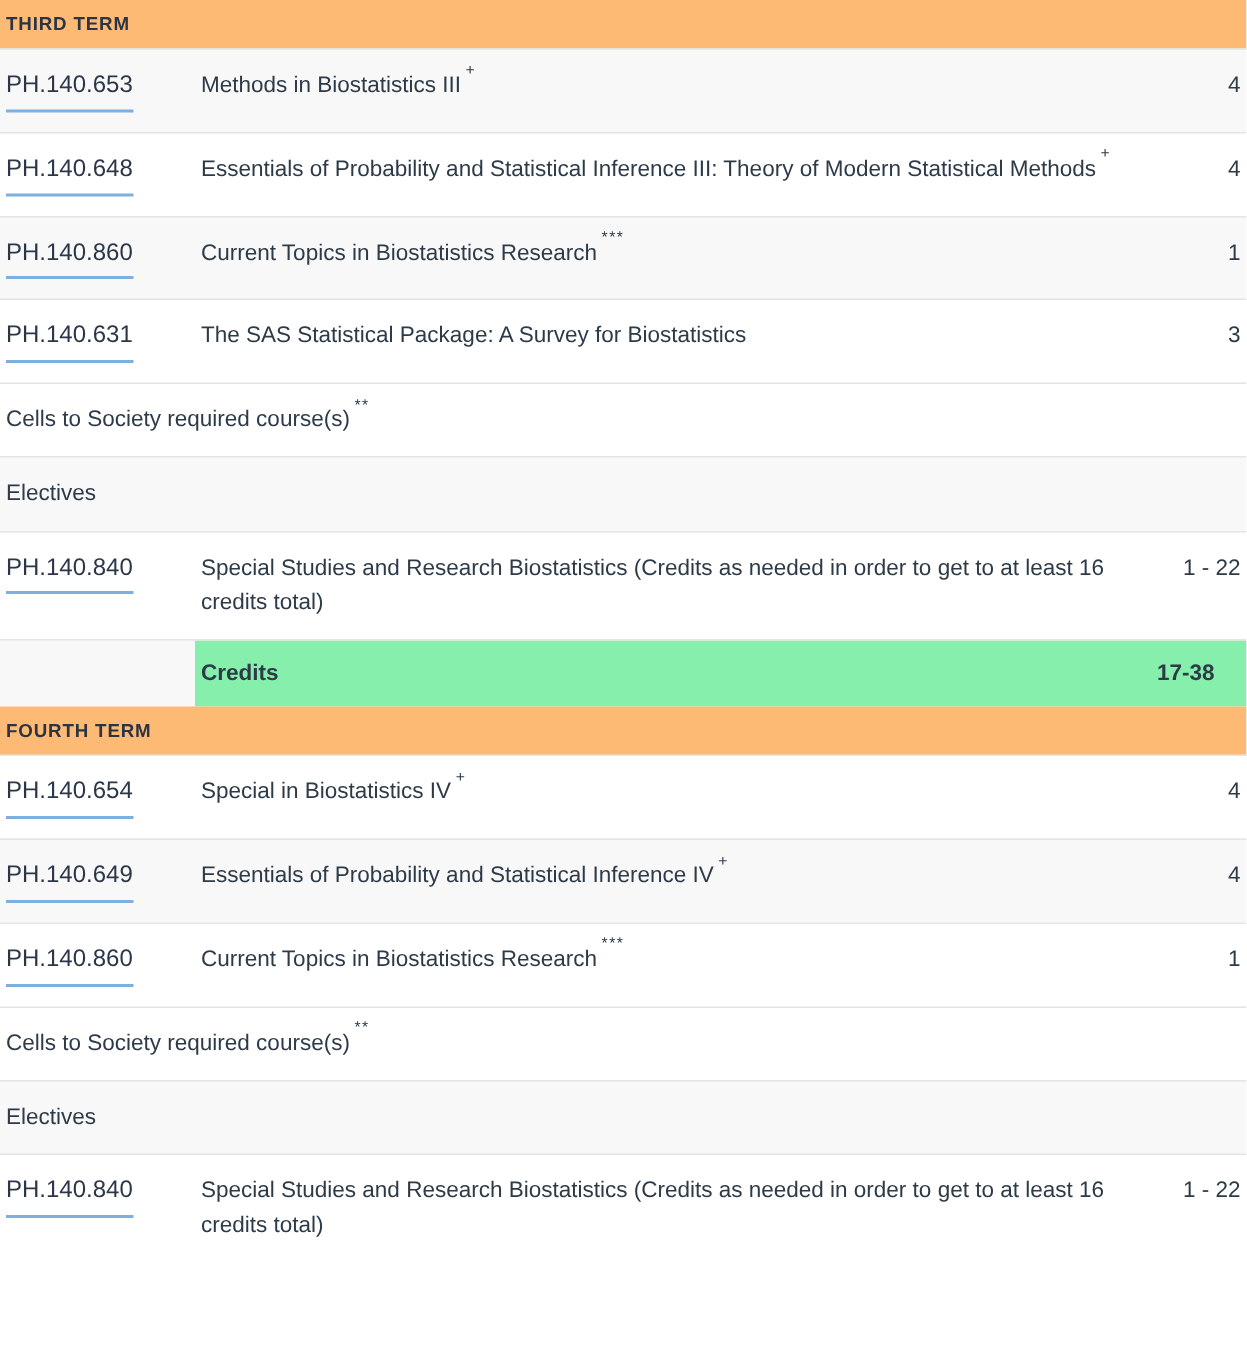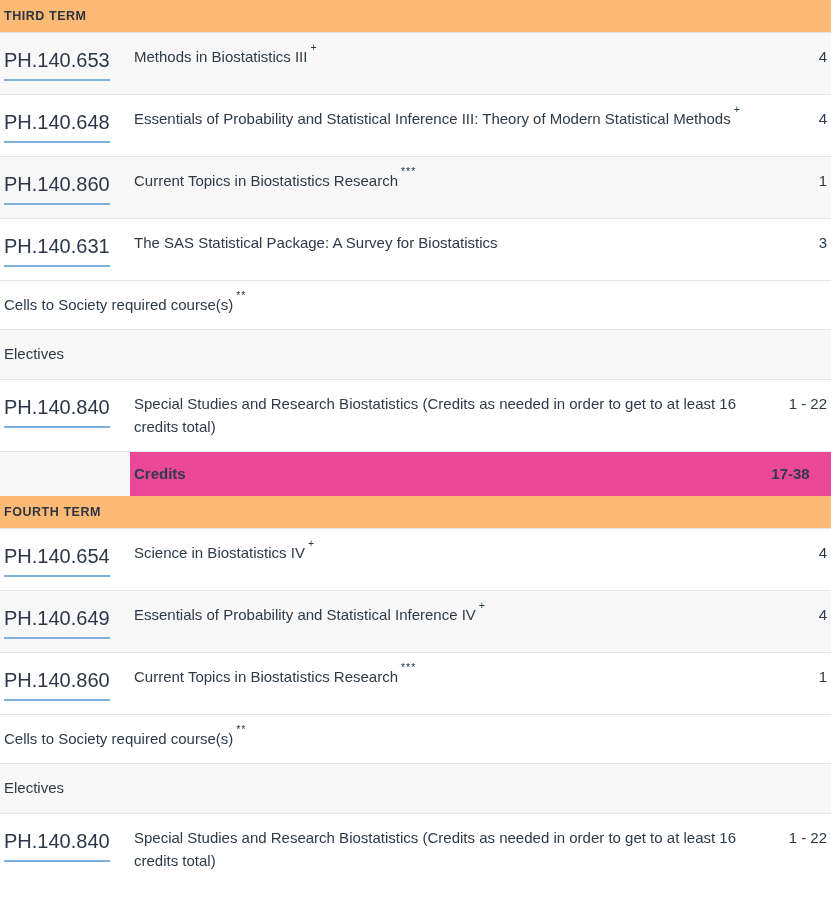--- a/index.html
+++ b/index.html
@@ -58,42 +58,42 @@
   td.title   { padding-left: 4px; }
   td.credits { text-align: right; padding-right: 4px; white-space: nowrap; }
 
   
   tr.row td.label-cell { padding-left: 4px; margin-top: 28px; }
 
   
   a.course-link {
     color: #2b3748;
     text-decoration: none;
-    font-size: 20px;
+    font-size: 16px;
     border-bottom: 2px solid #7cb0de;
     padding-bottom: 3px;
     display: inline-block;
     cursor: pointer;
   }
 
   
   sup.fn {
     font-size: 10.5px;
     line-height: 0;
     position: relative;
     top: -0.52em;
     margin-left: 3px;
     letter-spacing: 1px;
     color: #2d3a47;
   }
 
   
   tr.credits-row td {
     border-top: 1px solid #e4e4e4;
-    background: #ec4899;
+    background: #86efac;
     font-weight: bold;
     padding: 13px 4px 14px 4px;
     font-size: 15px;
     vertical-align: middle;
   }
   tr.credits-row td.credits-label { padding-left: 4px; }
   tr.credits-row td.credits-total {
     text-align: center;
     padding-right: 4px;
     white-space: nowrap;
@@ -150,21 +150,21 @@
       <tr class="credits-row">
         <td class="spacer"></td>
         <td class="credits-label">Credits</td>
         <td class="credits-total">17-38</td>
       </tr>
       <tr class="term-header">
         <td colspan="3">FOURTH TERM</td>
       </tr>
       <tr class="row plain">
         <td class="code"><a class="course-link">PH.140.654</a></td>
-        <td class="title"><span>Science in Biostatistics IV</span><sup class="fn">+</sup></td>
+        <td class="title"><span>Special in Biostatistics IV</span><sup class="fn">+</sup></td>
         <td class="credits">4</td>
       </tr>
       <tr class="row shade">
         <td class="code"><a class="course-link">PH.140.649</a></td>
         <td class="title"><span>Essentials of Probability and Statistical Inference IV</span><sup class="fn">+</sup></td>
         <td class="credits">4</td>
       </tr>
       <tr class="row plain">
         <td class="code"><a class="course-link">PH.140.860</a></td>
         <td class="title"><span>Current Topics in Biostatistics Research</span><sup class="fn">***</sup></td>

